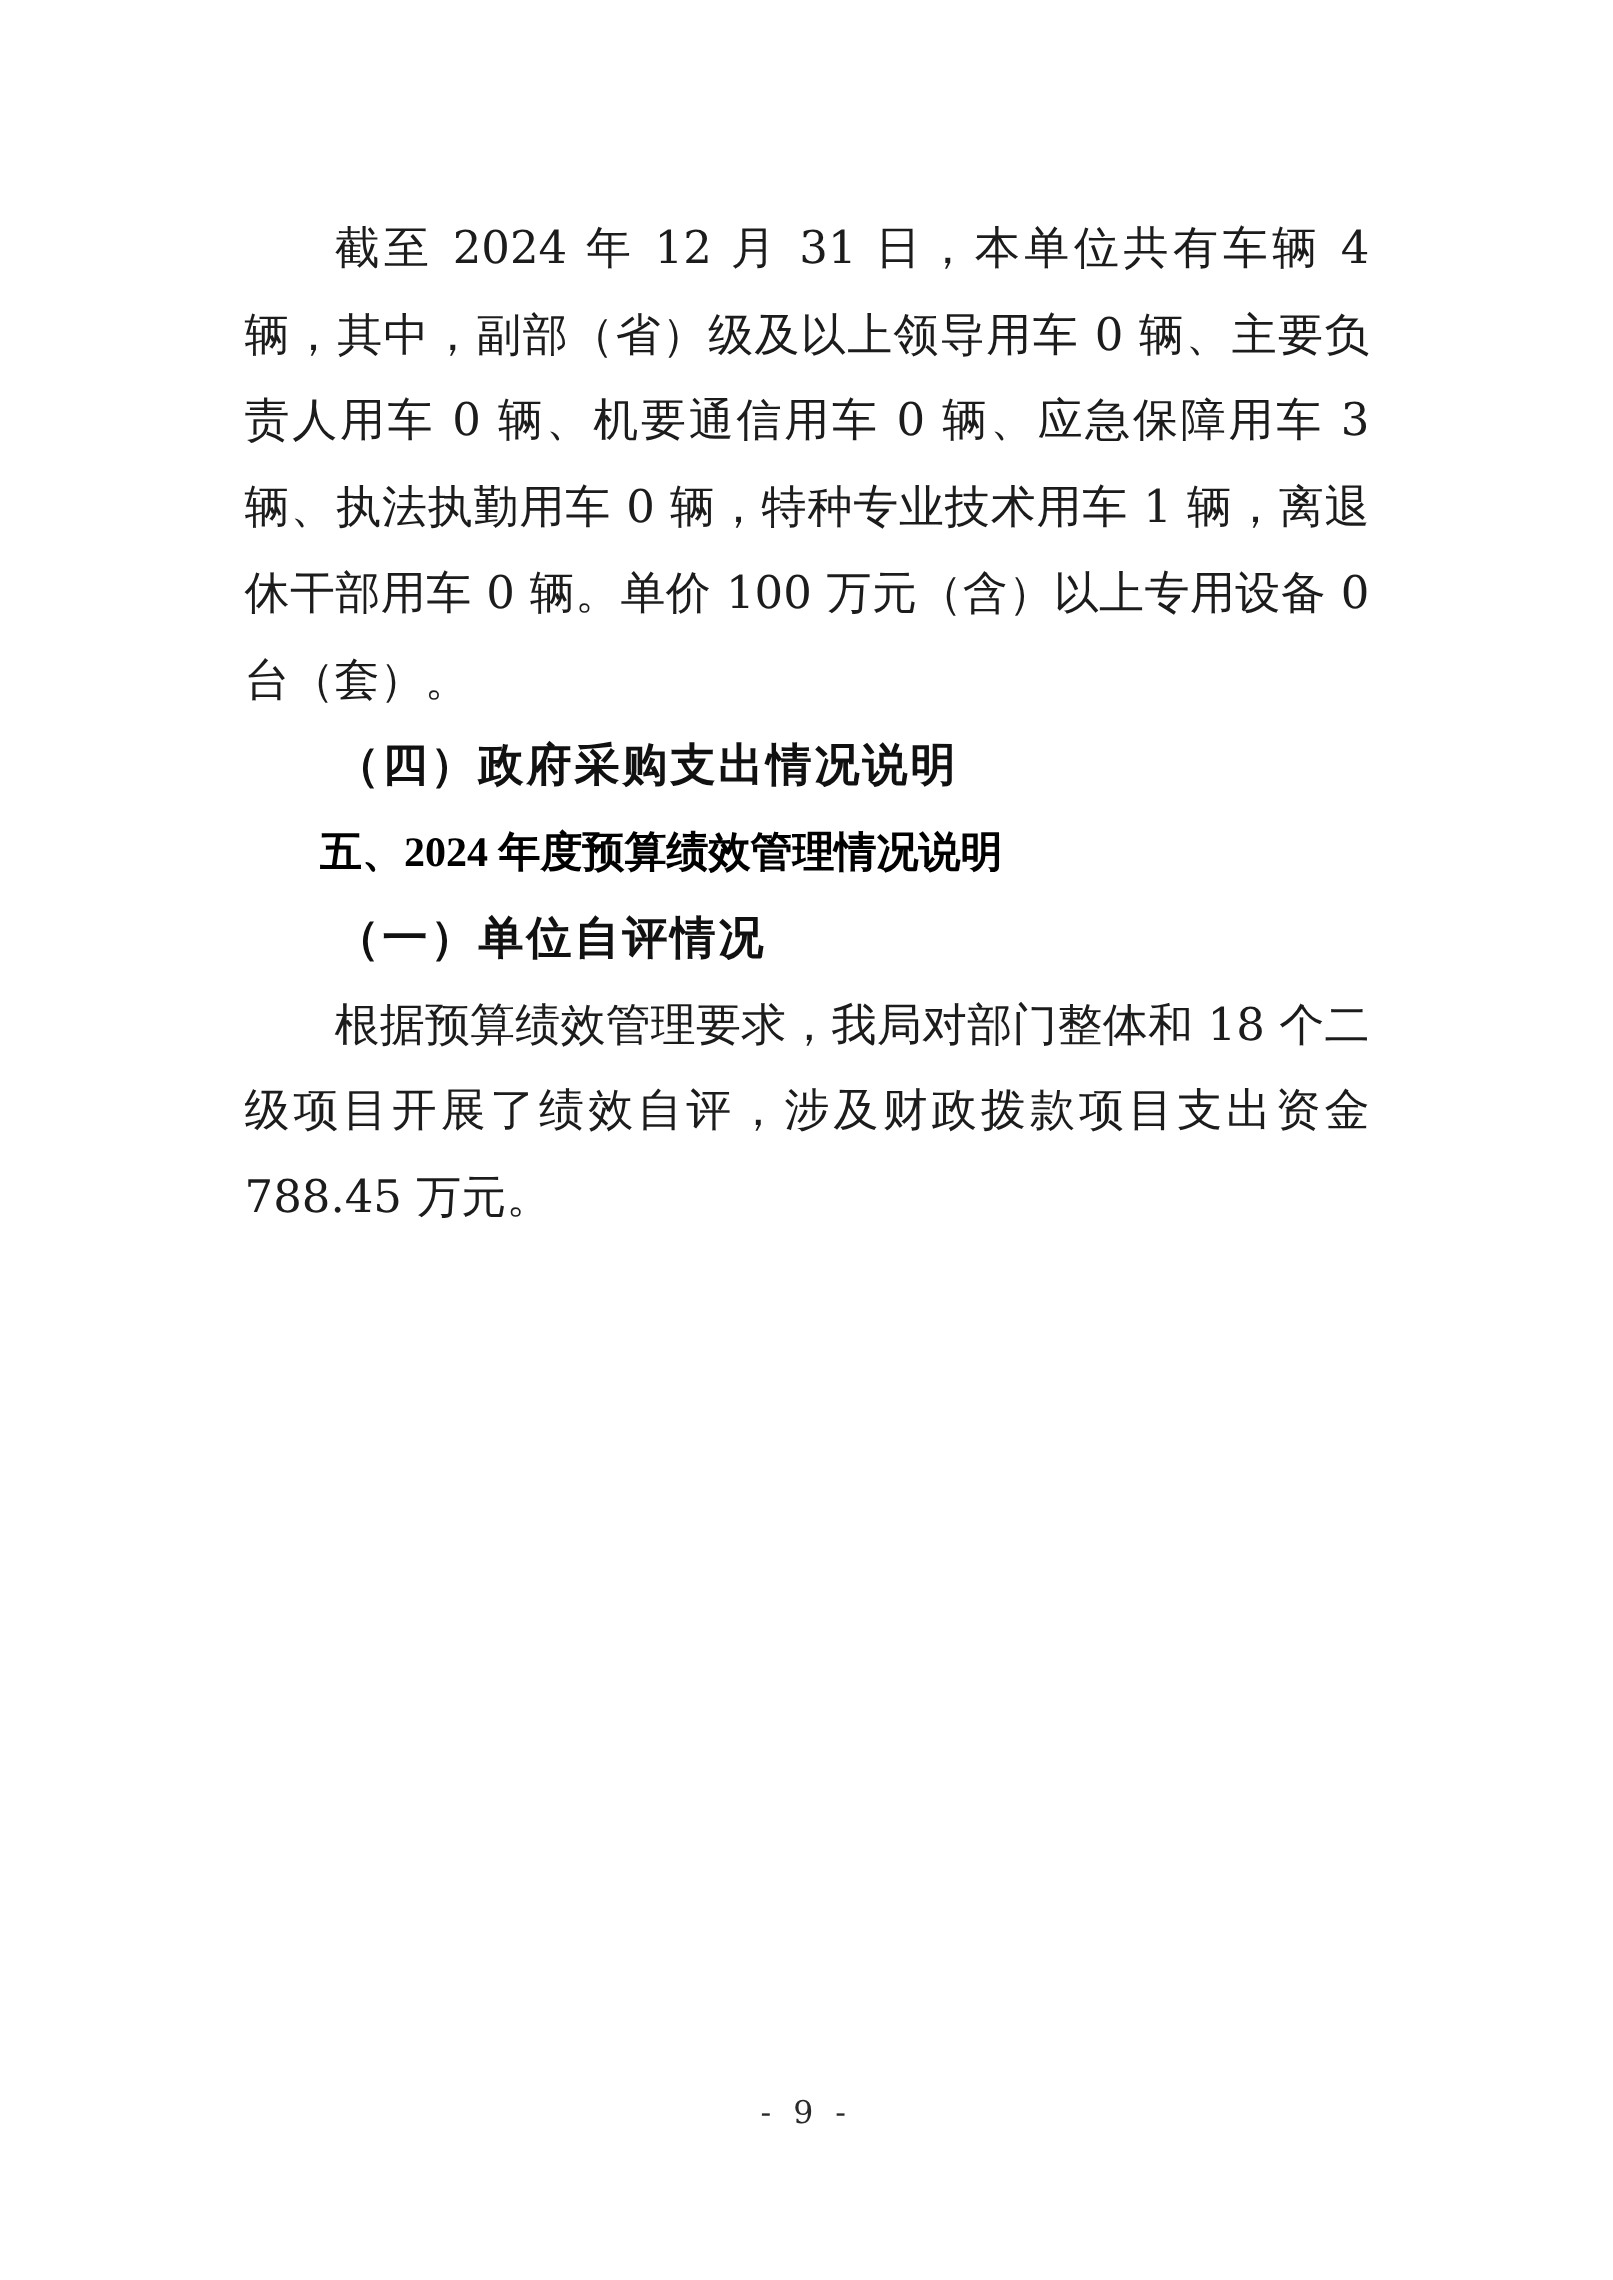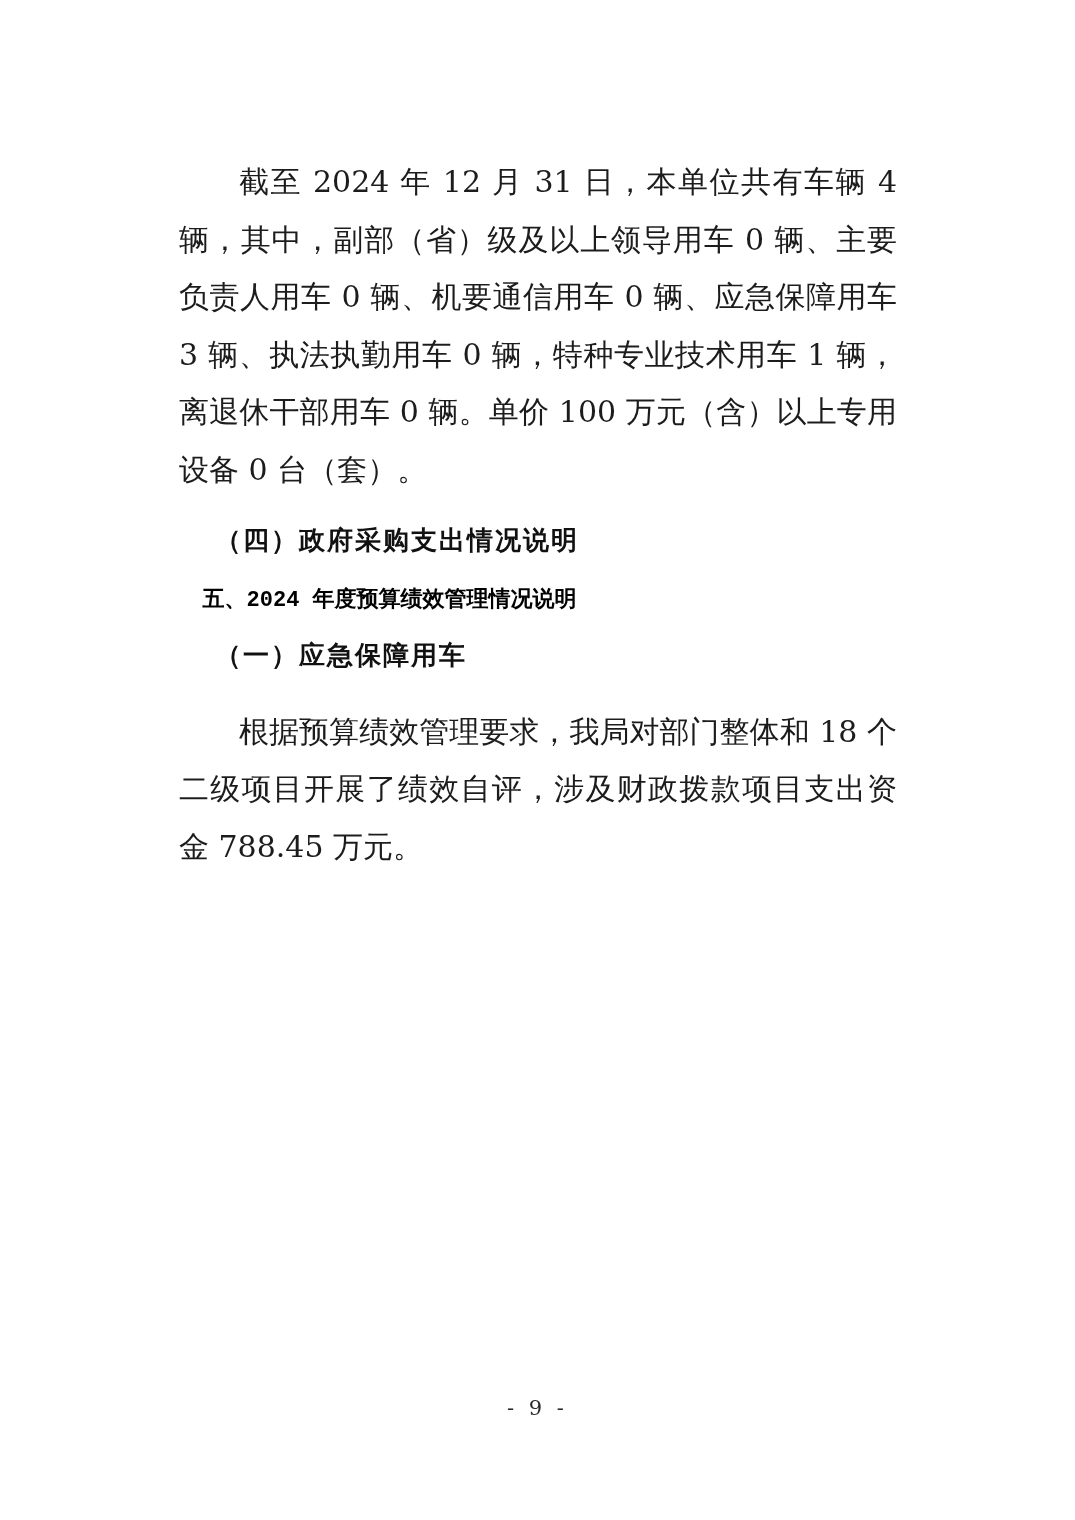--- a/index.html
+++ b/index.html
@@ -14,44 +14,44 @@
     background: #ffffff;
     overflow: hidden;
   }
   .content {
     position: absolute;
     left: 163px;
     top: 137px;
     width: 750px;
   }
   .body-text {
-    margin: 16px;
+    margin: 0;
     font-family: "DejaVu Serif", serif;
     font-size: 30px;
     line-height: 57.5px;
     color: #1c1c1c;
     text-align: justify;
     text-justify: inter-ideograph;
     text-indent: 2em;
   }
   .kaiti-heading {
     margin: 0;
-    font-family: Liberation Mono, monospace;
+    font-family: Liberation Sans, sans-serif;
     font-weight: bold;
-    font-size: 26px;
+    font-size: 30px;
     line-height: 57.5px;
     color: #111111;
     text-indent: 2em;
     letter-spacing: 2px;
   }
   .heiti-heading {
     margin: 0;
-    font-family: Liberation Mono, monospace;
+    font-family: Liberation Serif, serif;
     font-weight: bold;
-    font-size: 22px;
+    font-size: 28px;
     line-height: 57.5px;
     color: #000000;
     text-indent: 1.8em;
   }
   .footer {
     position: absolute;
     left: 0;
     top: 1396px;
     width: 100%;
     text-align: center;
@@ -62,19 +62,19 @@
   }
 </style>
 </head>
 <body>
 
 <div class="page">
   <div class="content">
     <p class="body-text">截至 2024 年 12 月 31 日，本单位共有车辆 4 辆，其中，副部（省）级及以上领导用车 0 辆、主要负责人用车 0 辆、机要通信用车 0 辆、应急保障用车 3 辆、执法执勤用车 0 辆，特种专业技术用车 1 辆，离退休干部用车 0 辆。单价 100 万元（含）以上专用设备 0 台（套）。</p>
     <h3 class="kaiti-heading">（四）政府采购支出情况说明</h3>
     <h2 class="heiti-heading">五、2024 年度预算绩效管理情况说明</h2>
-    <h3 class="kaiti-heading">（一）应急保障用车</h3>
+    <h3 class="kaiti-heading">（一）单位自评情况</h3>
     <p class="body-text">根据预算绩效管理要求，我局对部门整体和 18 个二级项目开展了绩效自评，涉及财政拨款项目支出资金 788.45 万元。</p>
   </div>
   <div class="footer">
     <span>- 9 -</span>
   </div>
 </div>
 
 </body></html>

